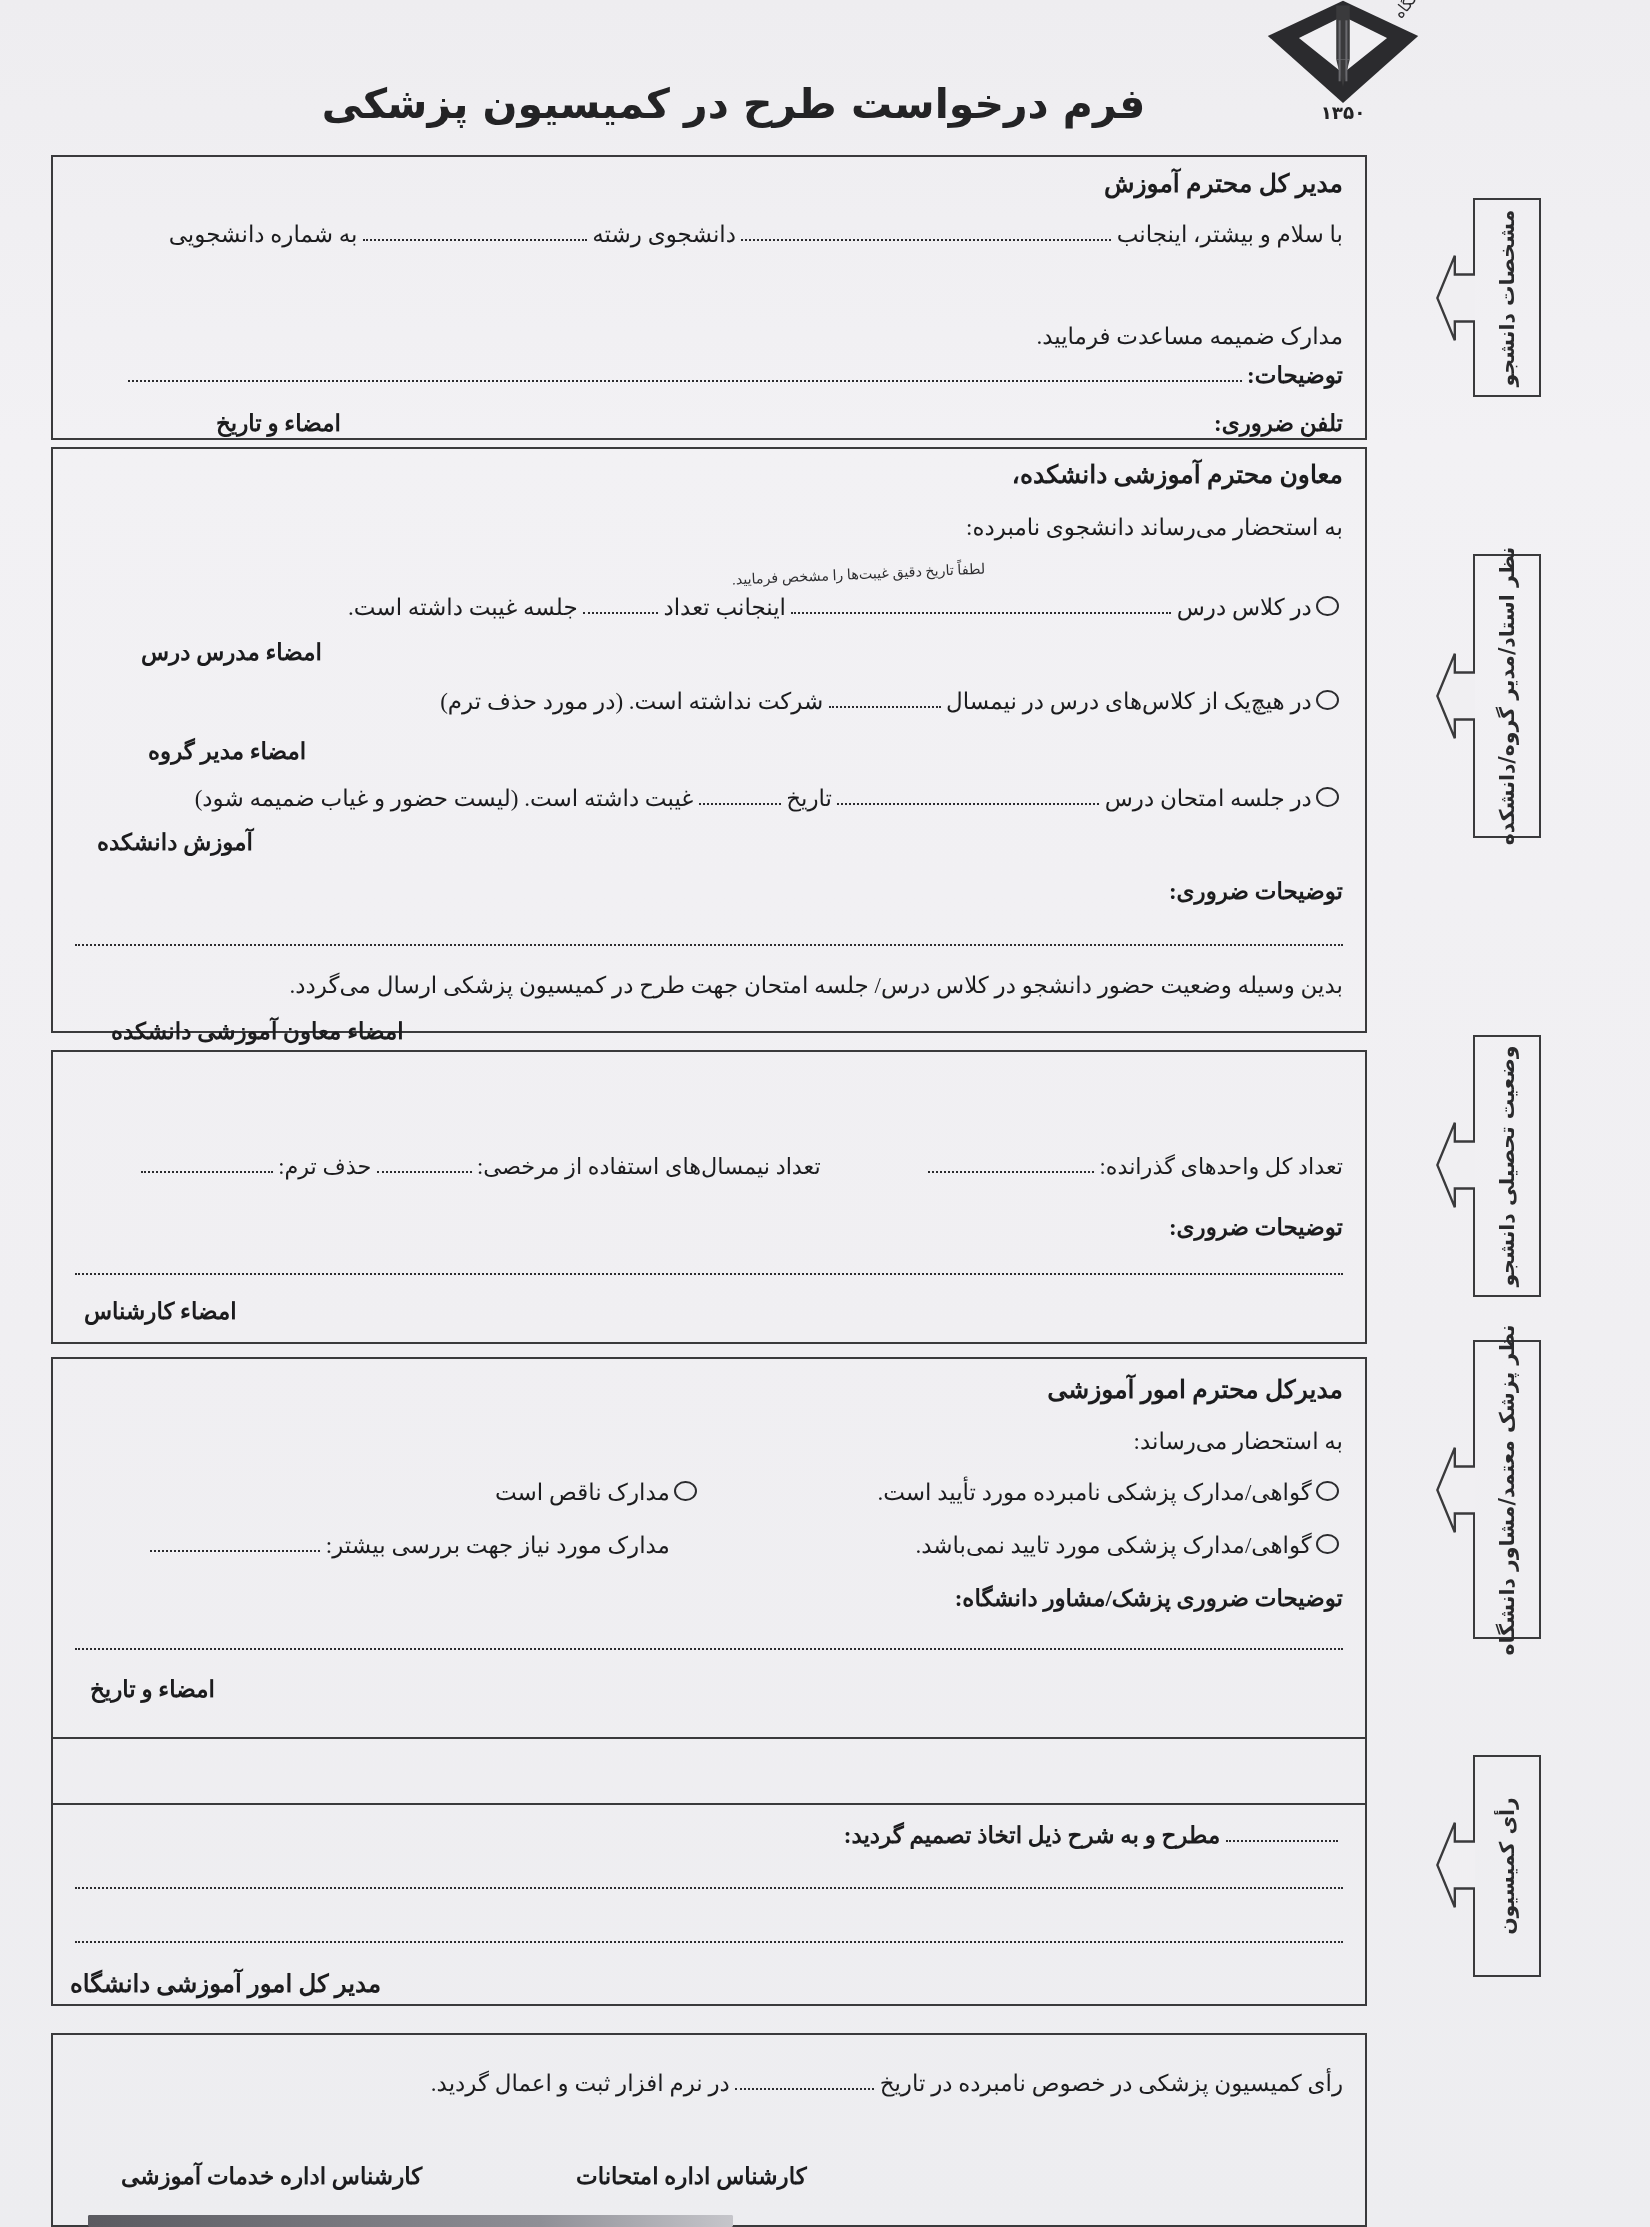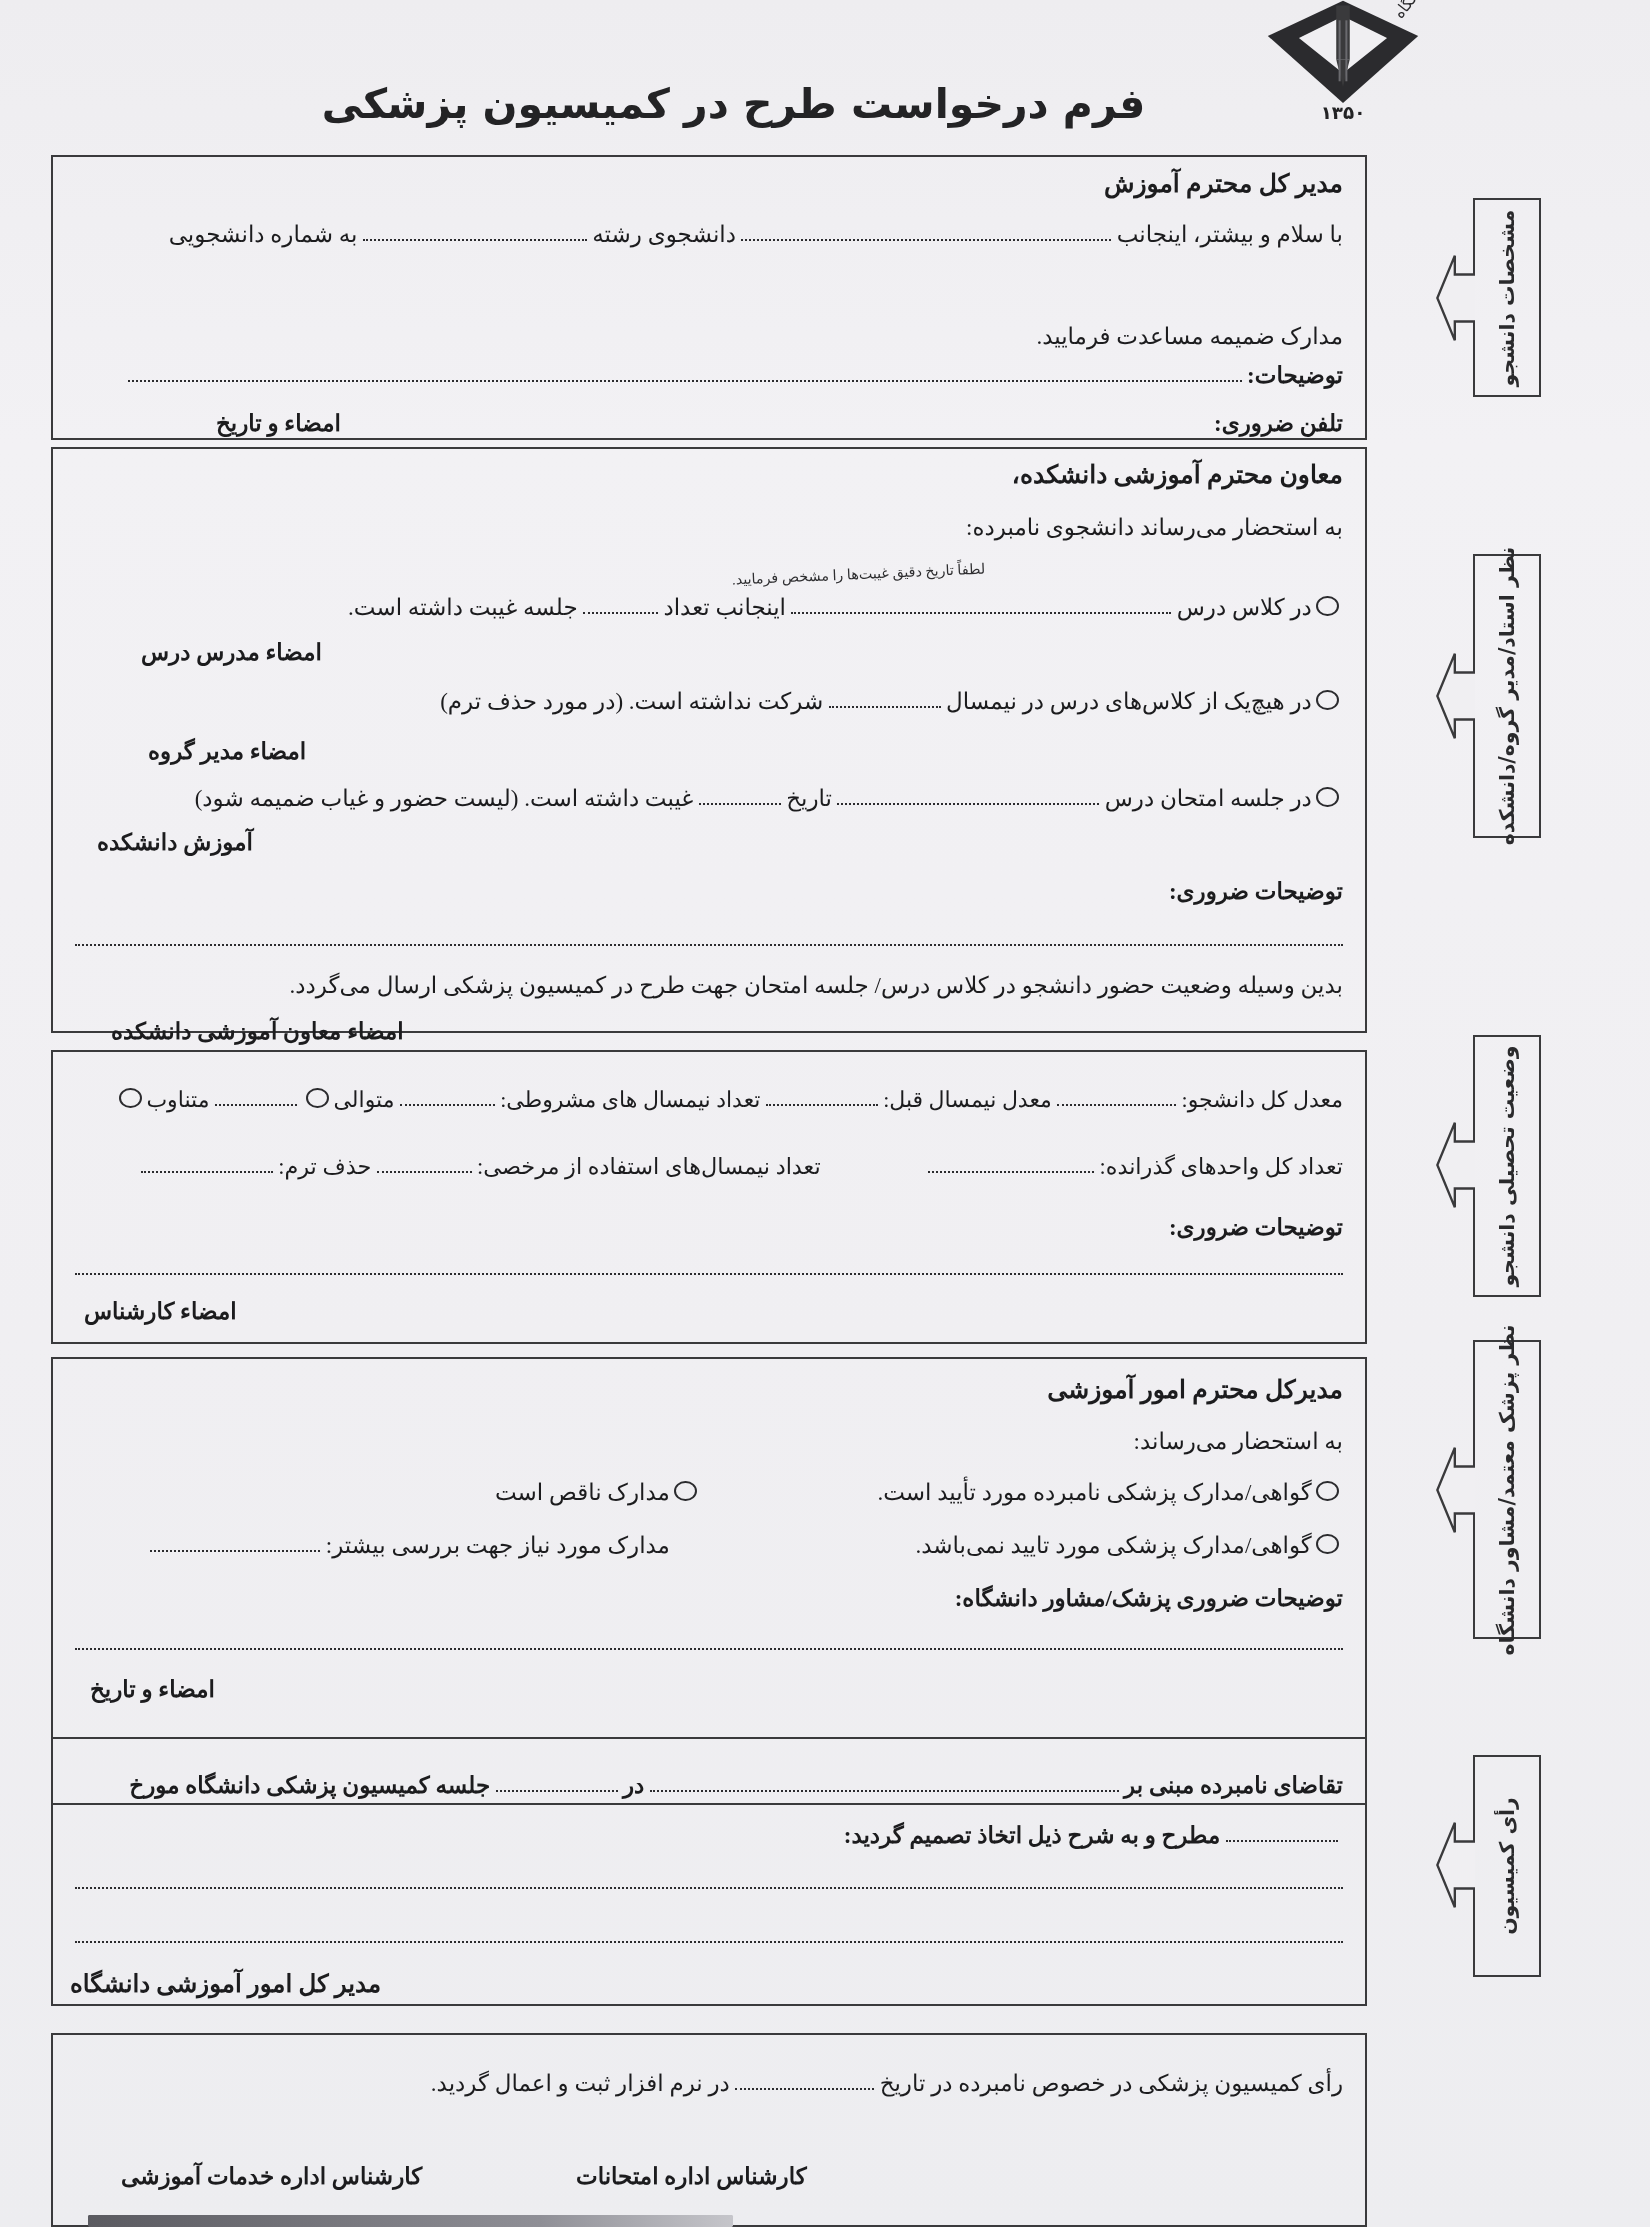--- a/index.html
+++ b/index.html
@@ -78,23 +78,20 @@
       <span class="radio"></span><span>در جلسه امتحان درس</span><span class="dots" style="width:262px;"></span><span>تاریخ</span><span class="dots" style="width:82px;"></span><span>غیبت داشته است. (لیست حضور و غیاب ضمیمه شود)</span>
     </div>
     <div class="sig" style="top:380px;left:44px;">آموزش دانشکده</div>
     <div class="row b" style="top:429px;">توضیحات ضروری:</div>
     <div class="dotline" style="top:495px;"></div>
     <div class="row" style="top:523px;">بدین وسیله وضعیت حضور دانشجو در کلاس درس/ جلسه امتحان جهت طرح در کمیسیون پزشکی ارسال می‌گردد.</div>
     <div class="sig" style="top:569px;left:58px;">امضاء معاون آموزشی دانشکده</div>
   </div>
 
   <div class="box" style="top:1050px;height:294px;">
-    <div class="row" style="top:35px;font-size:22px;">
-      <span>معدل کل دانشجو:</span><span class="dots" style="width:119px;"></span><span>معدل نیمسال قبل:</span><span class="dots" style="width:112px;"></span><span>تعداد نیمسال های مشروطی:</span><span class="dots" style="width:95px;"></span><span>متوالی</span><span class="radio"></span><span class="dots" style="width:82px;"></span><span>متناوب</span><span class="radio"></span>
-    </div>
     <div class="row" style="top:101px;font-size:22.4px;">
       <span>تعداد کل واحدهای گذرانده:</span><span class="dots" style="width:166px;"></span><span class="spacer" style="width:102px;"></span><span>تعداد نیمسال‌های استفاده از مرخصی:</span><span class="dots" style="width:95px;"></span><span>حذف ترم:</span><span class="dots" style="width:132px;"></span>
     </div>
     <div class="row b" style="top:162px;">توضیحات ضروری:</div>
     <div class="dotline" style="top:221px;"></div>
     <div class="sig" style="top:246px;left:31px;">امضاء کارشناس</div>
   </div>
 
   <div class="box" style="top:1357px;height:448px;">
     <div class="row h" style="top:16.3px;">مدیرکل محترم امور آموزشی</div>
@@ -110,23 +107,20 @@
     </div>
     <div class="sig" style="top:173px;left:92px;font-weight:normal;">
       <span>مدارک مورد نیاز جهت بررسی بیشتر:</span><span class="dots" style="width:170px;"></span>
     </div>
     <div class="row b" style="top:226px;">توضیحات ضروری پزشک/مشاور دانشگاه:</div>
     <div class="dotline" style="top:289px;"></div>
     <div class="sig" style="top:317px;left:37px;">امضاء و تاریخ</div>
   </div>
 
   <div class="box" style="top:1737px;height:269px;">
-    <div class="row b" style="top:33px;">
-      <span>تقاضای نامبرده مبنی بر</span><span class="dots" style="width:469px;"></span><span>در</span><span class="dots" style="width:122px;"></span><span>جلسه کمیسیون پزشکی دانشگاه مورخ</span>
-    </div>
     <div class="row b" style="top:83px;">
       <span class="dots" style="width:112px;"></span><span>مطرح و به شرح ذیل اتخاذ تصمیم گردید:</span>
     </div>
     <div class="dotline" style="top:148px;"></div>
     <div class="dotline" style="top:202px;"></div>
     <div class="sig" style="top:230px;left:17px;font-size:24.5px;">مدیر کل امور آموزشی دانشگاه</div>
   </div>
 
   <div class="box" style="top:2033px;height:194px;">
     <div class="row" style="top:35px;">

